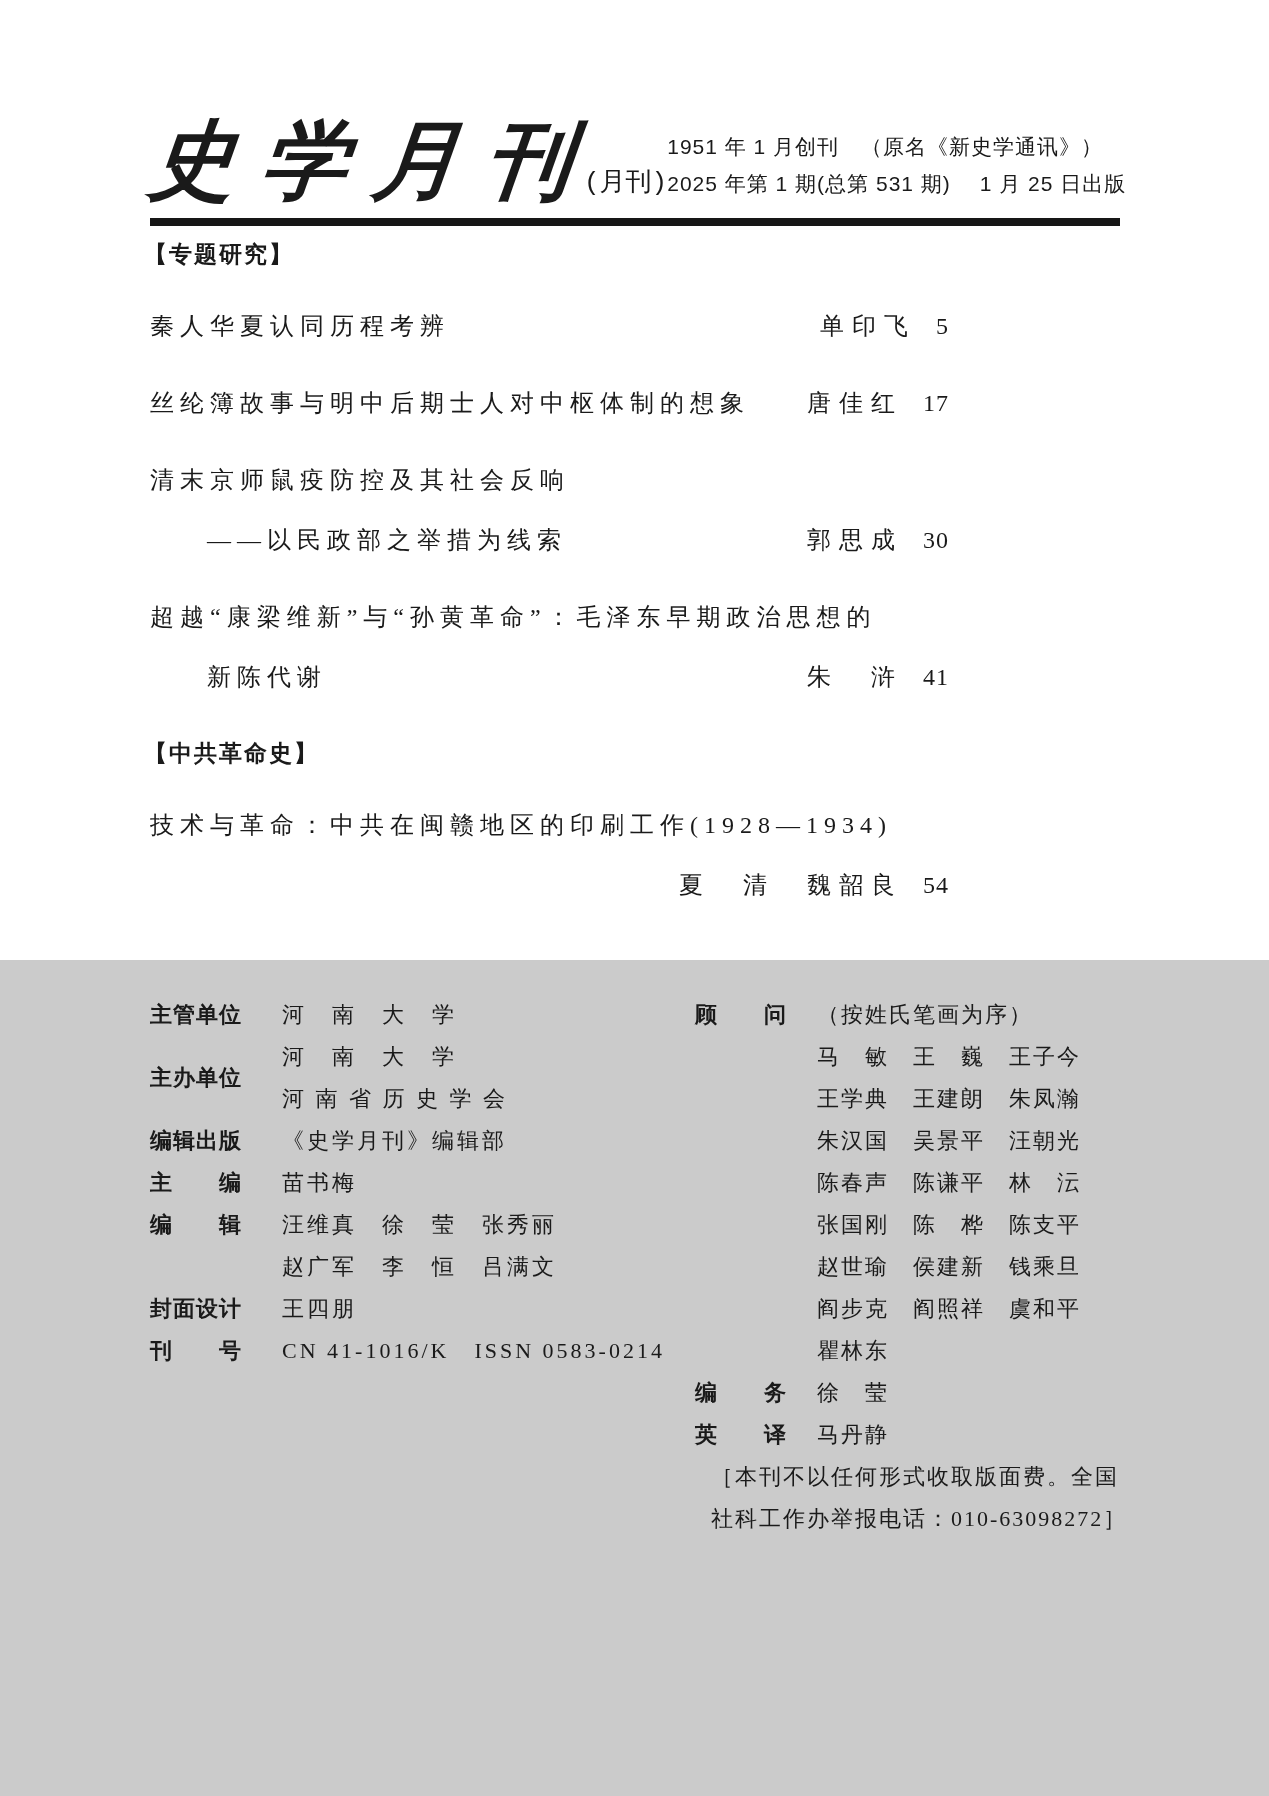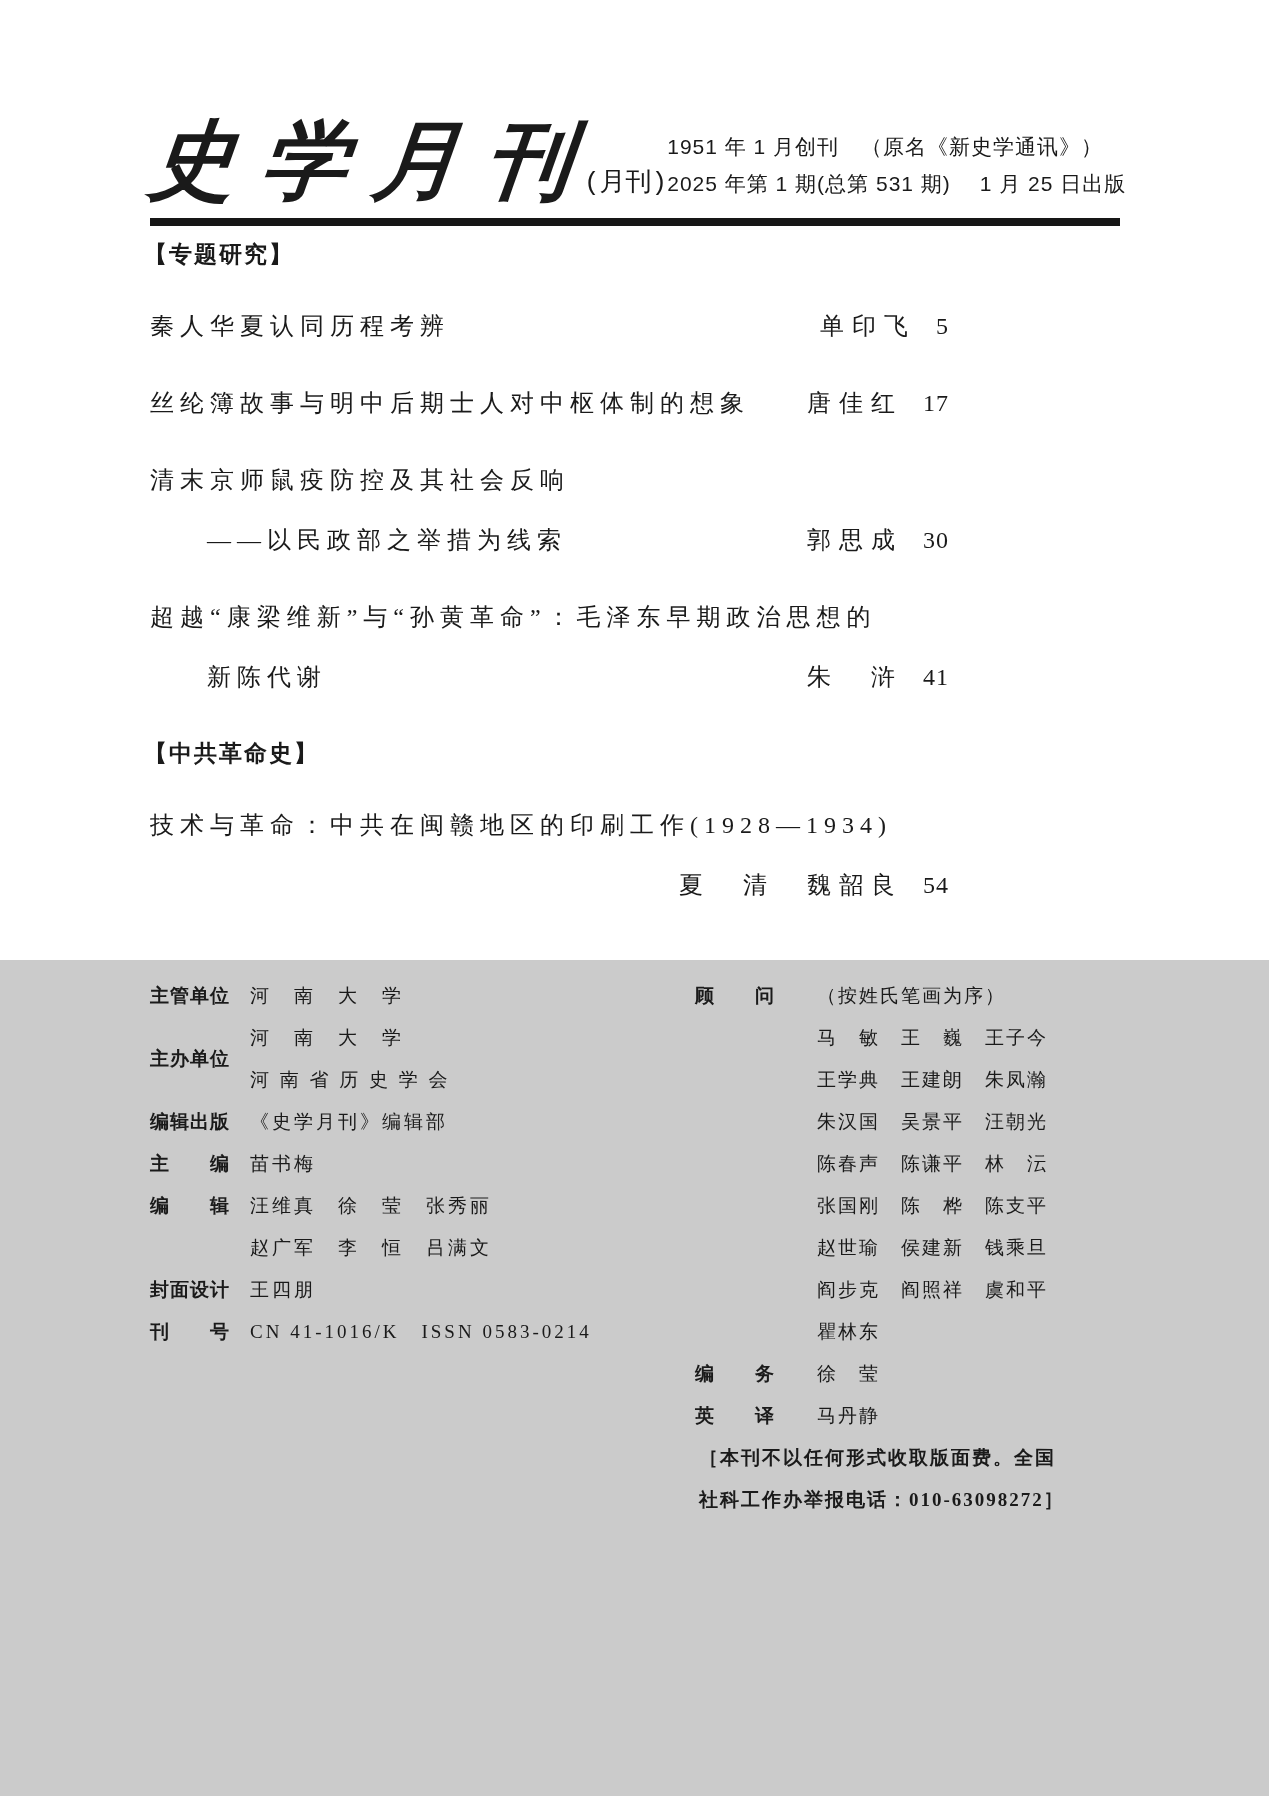--- a/index.html
+++ b/index.html
@@ -62,39 +62,39 @@
   .toc-line:last-child { margin-bottom:0; }
   .toc-title { letter-spacing:6px; }
   .toc-title.indent { padding-left:57px; }
   .spacer { flex:1; min-width:20px; }
   .toc-author { letter-spacing:8px; }
   .toc-page { margin-left:20px; letter-spacing:1px; }
   
   .colophon {
     flex:1;
     background:#cbcbcb;
-    padding:15px 60px 20px 150px;
+    padding:34px 60px 20px 150px;
     display:flex; align-items:flex-start;
-    font-size:19px; line-height:42px;
+    font-size:22px; line-height:42px;
   }
   .col-left  { width:545px; flex:none; }
   .col-right { flex:1; }
   .col-right .crow .cvalue { letter-spacing:2px; }
   .crow { display:flex; align-items:flex-start; }
   .crow.center { align-items:center; }
   .clabel {
     flex:none; width:100px;
     font-family:"Liberation Sans","DejaVu Sans",sans-serif;
     font-weight:bold; letter-spacing:1px;
     white-space:nowrap;
   }
-  .cvalue { letter-spacing:3px; white-space:nowrap; }
+  .cvalue { margin-left:32px; letter-spacing:3px; white-space:nowrap; }
   .col-right .cvalue { margin-left:22px; }
   .cline { white-space:nowrap; }
-  .crow.note .cvalue { margin-left:4px; letter-spacing:2px;font-weight:bold; }
+  .crow.note .cvalue { margin-left:16px; letter-spacing:2px; }
 </style>
 </head>
 <body>
 
 <div class="page" style="color: rgb(26, 26, 26);">
 
   <header class="masthead">
     <div class="title-wrap">
       <span class="cal-title">史学月刊</span>
       <span class="cal-sub">(月刊)</span>

